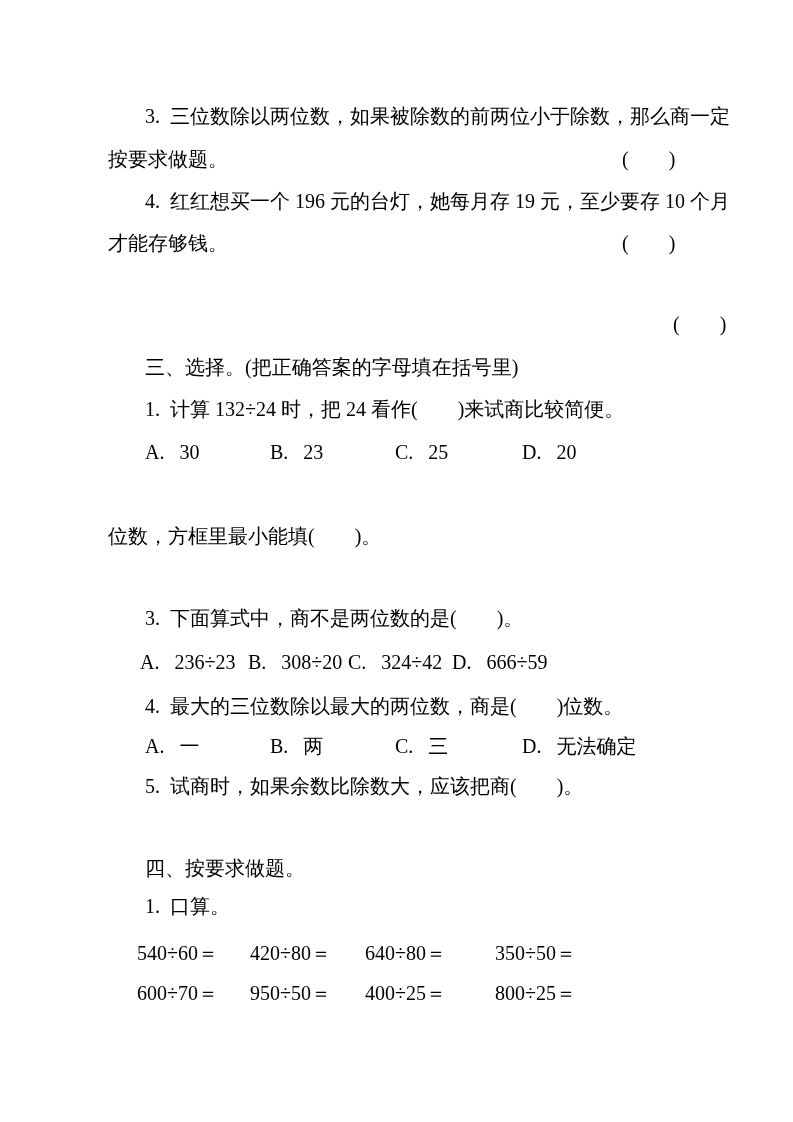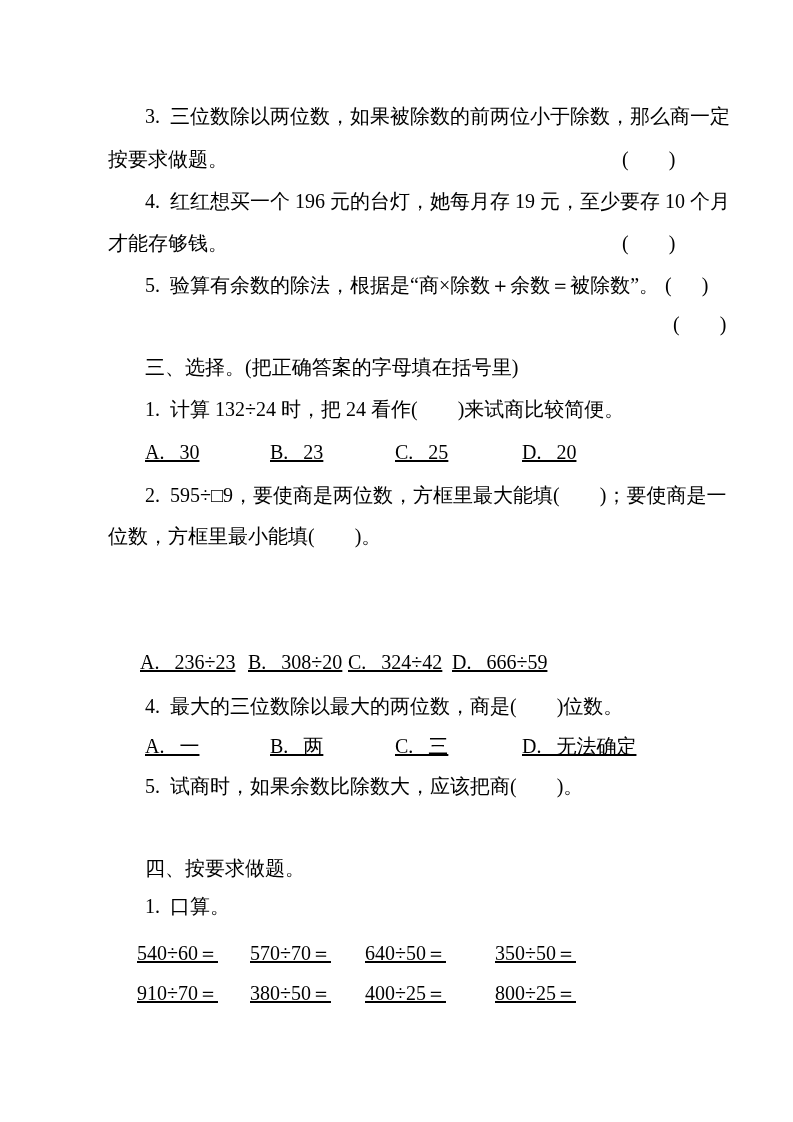--- a/index.html
+++ b/index.html
@@ -28,21 +28,20 @@
     padding-left: 37px;
   }
   .row {
     width: 660px;
     height: 28px;
   }
   .cell {
     position: absolute;
     top: 0;
     white-space: nowrap;
-    text-decoration: underline;
   }
   .bracket-abs {
     position: absolute;
     top: 0;
     white-space: nowrap;
   }
   .bracket-inline {
     margin-left: 6px;
   }
 </style>
@@ -56,41 +55,38 @@
     <span>按要求做题。</span>
     <span class="bracket-abs" style="left:514px">(&nbsp;&nbsp;&nbsp;&nbsp;&nbsp;&nbsp;&nbsp;&nbsp;)</span>
   </div>
 
   <div class="line indent" style="top:190px">4.&nbsp;&nbsp;红红想买一个 196 元的台灯，她每月存 19 元，至少要存 10 个月</div>
   <div class="line row" style="top:232px">
     <span>才能存够钱。</span>
     <span class="bracket-abs" style="left:514px">(&nbsp;&nbsp;&nbsp;&nbsp;&nbsp;&nbsp;&nbsp;&nbsp;)</span>
   </div>
 
-  <div class="line indent" style="top:274px">
-    <span>5.&nbsp;&nbsp;验算有余数的除法，根据是“商×除数＋余数＝被除数”。</span><span class="bracket-inline">(&nbsp;&nbsp;&nbsp;&nbsp;&nbsp;&nbsp;)</span>
-  </div>
 
   <div class="line row indent" style="top:313px">
     <span class="bracket-abs" style="left:565px">(&nbsp;&nbsp;&nbsp;&nbsp;&nbsp;&nbsp;&nbsp;&nbsp;)</span>
   </div>
 
   <div class="line indent" style="top:356px">三、选择。(把正确答案的字母填在括号里)</div>
 
   <div class="line indent" style="top:398px">1.&nbsp;&nbsp;计算 132÷24 时，把 24 看作(&nbsp;&nbsp;&nbsp;&nbsp;&nbsp;&nbsp;&nbsp;&nbsp;)来试商比较简便。</div>
   <div class="line row" style="top:441px">
     <span class="cell" style="left:37px">A.&nbsp;&nbsp;&nbsp;30</span>
     <span class="cell" style="left:162px">B.&nbsp;&nbsp;&nbsp;23</span>
     <span class="cell" style="left:287px">C.&nbsp;&nbsp;&nbsp;25</span>
     <span class="cell" style="left:414px">D.&nbsp;&nbsp;&nbsp;20</span>
   </div>
 
-  <div class="line indent" style="top:484px">2.&nbsp;&nbsp;595÷□9，要使商是两位数，方框里最大能填(&nbsp;&nbsp;&nbsp;&nbsp;&nbsp;&nbsp;&nbsp;&nbsp;)；要使商是一</div>
   <div class="line" style="top:525px">位数，方框里最小能填(&nbsp;&nbsp;&nbsp;&nbsp;&nbsp;&nbsp;&nbsp;&nbsp;)。</div>
 
+  <div class="line indent" style="top:607px">3.&nbsp;&nbsp;下面算式中，商不是两位数的是(&nbsp;&nbsp;&nbsp;&nbsp;&nbsp;&nbsp;&nbsp;&nbsp;)。</div>
   <div class="line row" style="top:651px">
     <span class="cell" style="left:32px">A.&nbsp;&nbsp;&nbsp;236÷23</span>
     <span class="cell" style="left:140px">B.&nbsp;&nbsp;&nbsp;308÷20</span>
     <span class="cell" style="left:240px">C.&nbsp;&nbsp;&nbsp;324÷42</span>
     <span class="cell" style="left:344px">D.&nbsp;&nbsp;&nbsp;666÷59</span>
   </div>
 
   <div class="line indent" style="top:695px">4.&nbsp;&nbsp;最大的三位数除以最大的两位数，商是(&nbsp;&nbsp;&nbsp;&nbsp;&nbsp;&nbsp;&nbsp;&nbsp;)位数。</div>
   <div class="line row" style="top:735px">
     <span class="cell" style="left:37px">A.&nbsp;&nbsp;&nbsp;一</span>
@@ -99,25 +95,25 @@
     <span class="cell" style="left:414px">D.&nbsp;&nbsp;&nbsp;无法确定</span>
   </div>
 
   <div class="line indent" style="top:775px">5.&nbsp;&nbsp;试商时，如果余数比除数大，应该把商(&nbsp;&nbsp;&nbsp;&nbsp;&nbsp;&nbsp;&nbsp;&nbsp;)。</div>
 
   <div class="line indent" style="top:857px">四、按要求做题。</div>
   <div class="line indent" style="top:895px">1.&nbsp;&nbsp;口算。</div>
 
   <div class="line row" style="top:942px">
     <span class="cell" style="left:29px">540÷60＝</span>
-    <span class="cell" style="left:142px">570÷70＝</span>
-    <span class="cell" style="left:257px">640÷50＝</span>
+    <span class="cell" style="left:142px">420÷80＝</span>
+    <span class="cell" style="left:257px">640÷80＝</span>
     <span class="cell" style="left:387px">350÷50＝</span>
   </div>
 
   <div class="line row" style="top:982px">
-    <span class="cell" style="left:29px">910÷70＝</span>
-    <span class="cell" style="left:142px">380÷50＝</span>
+    <span class="cell" style="left:29px">600÷70＝</span>
+    <span class="cell" style="left:142px">950÷50＝</span>
     <span class="cell" style="left:257px">400÷25＝</span>
     <span class="cell" style="left:387px">800÷25＝</span>
   </div>
 
 </div>
 
 </body></html>

